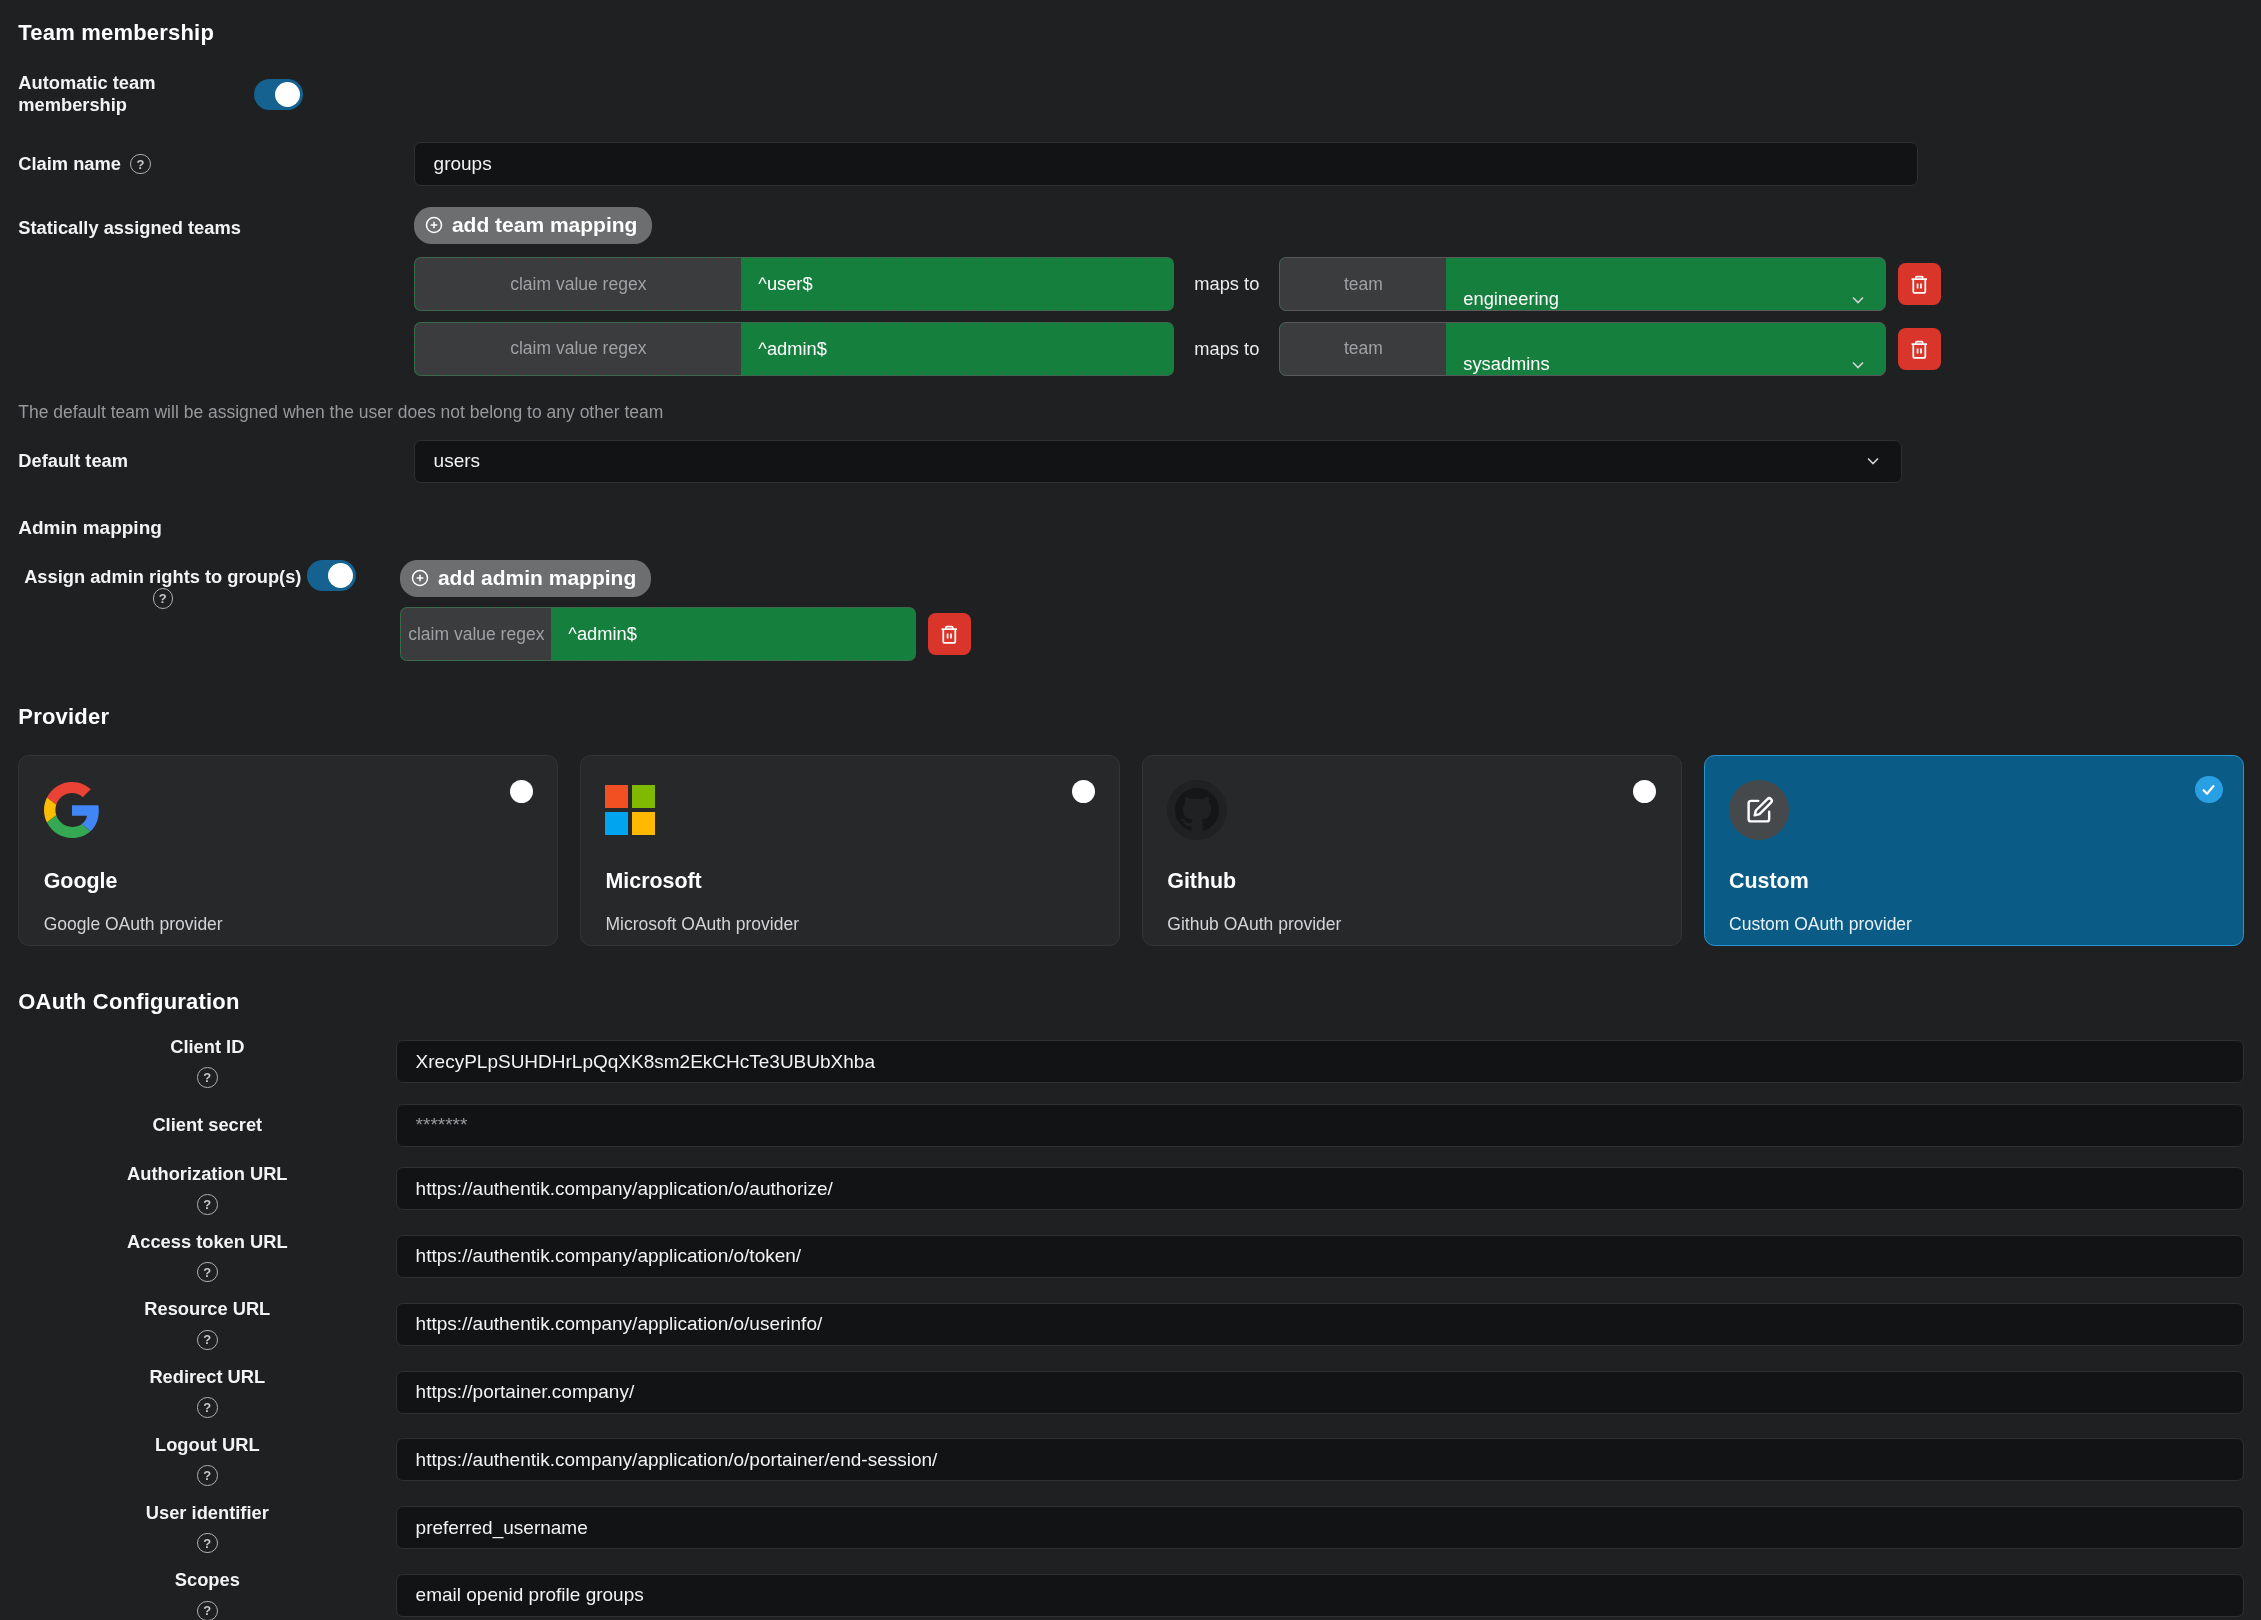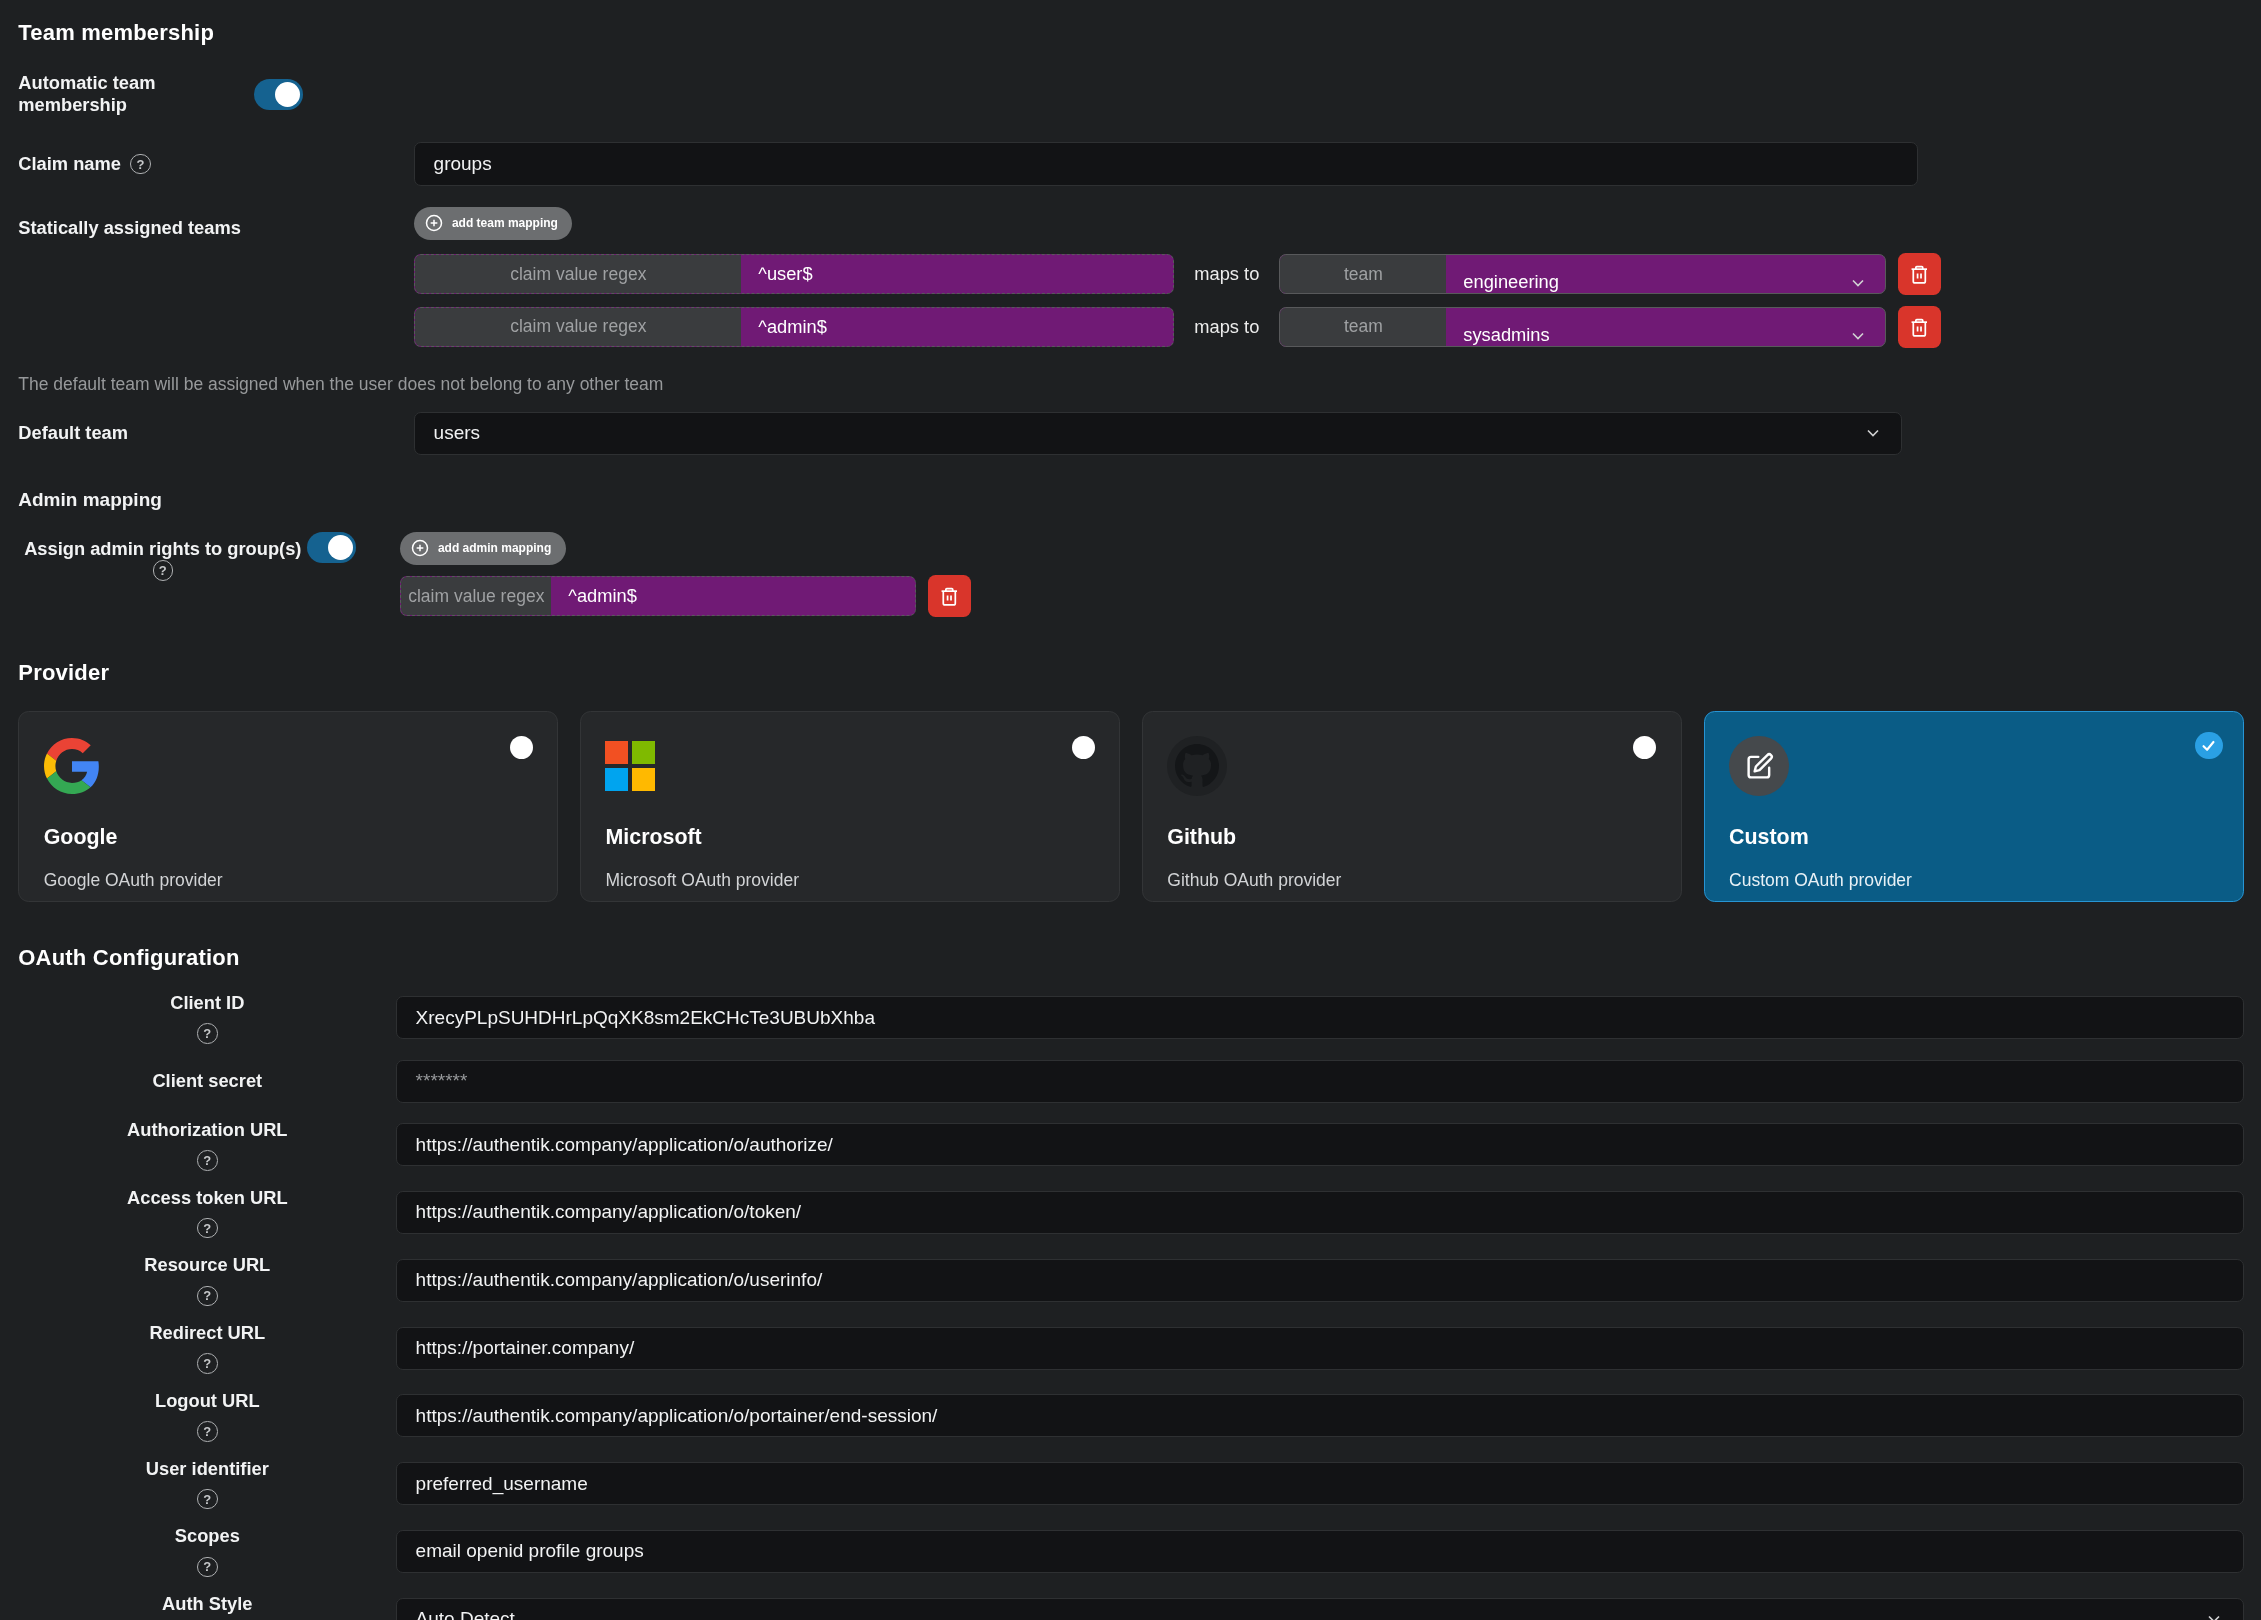--- a/index.html
+++ b/index.html
@@ -36,29 +36,29 @@
     font-size: 19px; color: #f2f3f4;
   }
   .muted-value { color: #97999b; }
   .select { justify-content: space-between; cursor: pointer; }
   .chevron { width: 20px; height: 20px; flex-shrink: 0; }
 
   
   .pill-btn {
     display: inline-flex; align-items: center; gap: 7.6px;
     background: #6c6e70; color: #ffffff;
-    font-size: 12px; font-weight: 700;
+    font-size: 21px; font-weight: 700;
     padding: 6.1px 14.5px 6.1px 10px; border-radius: 17.5px; border: none; cursor: pointer;
     font-family: "Liberation Sans", sans-serif;
   }
   .pill-btn svg { width: 20px; height: 20px; }
 
   
   .mapping-row { display: flex; align-items: center; margin-top: 10.7px; }
-  .input-group { display: flex; height: 40px; border: 0.8px dashed #58595b; border-radius: 6.9px; overflow: hidden; background: #701a75; }
+  .input-group { display: flex; height: 54px; border: 0.8px dashed #58595b; border-radius: 6.9px; overflow: hidden; background: #15803d; }
   .input-group .prefix {
     background: #3a3c3e; color: #9fa1a3; font-size: 17.5px;
     display: flex; align-items: center; justify-content: center; flex-shrink: 0;
   }
   .input-group .value {
     display: flex; align-items: center; padding: 0 17px;
     font-size: 18.3px; color: #ffffff; flex: 1;
   }
   .regex-group { width: 760px; }
   .regex-group .prefix { width: 326px; }

